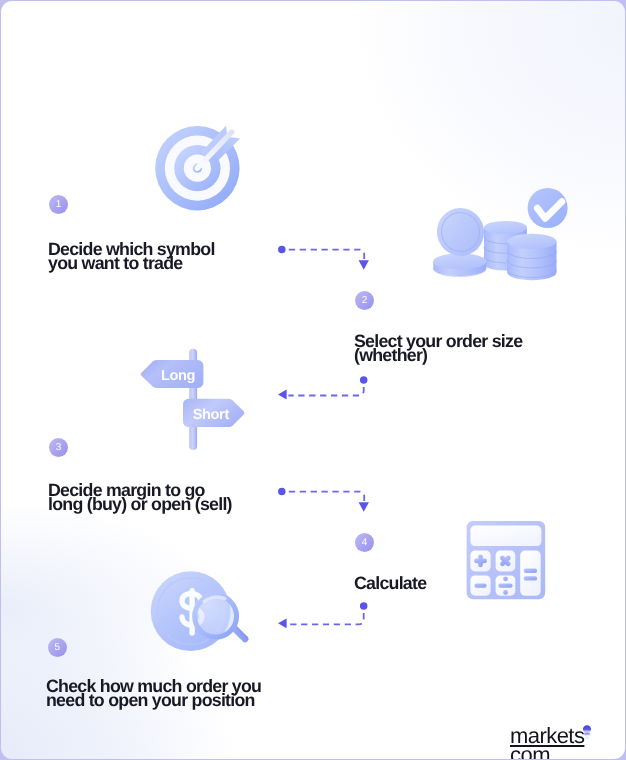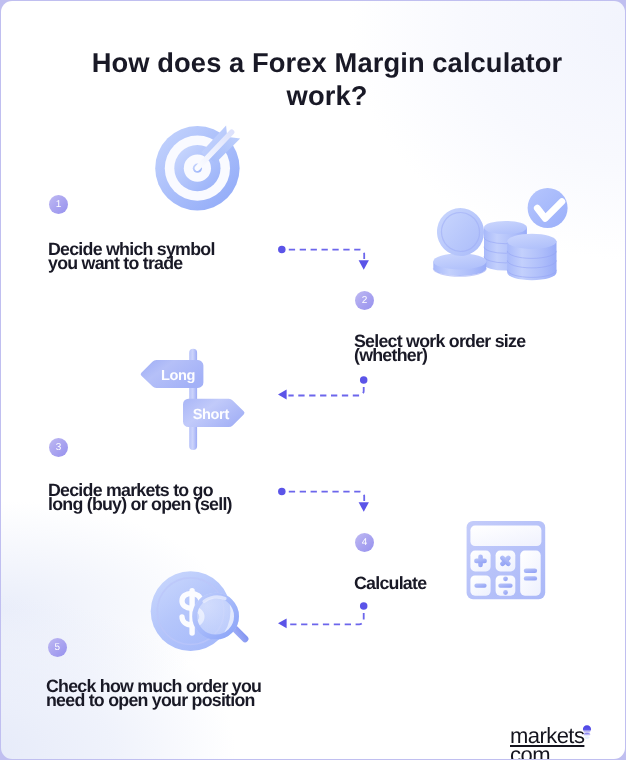--- a/index.html
+++ b/index.html
@@ -41,21 +41,21 @@
   #i-sign{left:130px;top:335px;width:125px;height:130px;}
   #i-calc{left:460px;top:515px;width:95px;height:90px;}
   #i-mag{left:135px;top:560px;width:130px;height:100px;}
   .signtxt{font-family:"Liberation Sans",sans-serif;font-size:14.6px;font-weight:700;fill:#fdfdff;letter-spacing:-0.4px;}
 </style>
 </head>
 <body>
 
 <div id="card">
 
-  <div id="title"><span>How does a Forex Margin calculator</span><br><span>work?</span></div>
+  <div id="title"><br></div>
 
   <svg class="icn" id="i-target" viewBox="0 0 110 110">
     <defs>
       <linearGradient id="tgA" x1="0" y1="0" x2="1" y2="1">
         <stop offset="0" stop-color="#c6d5fd"></stop>
           <stop offset="1" stop-color="#8ea8f8"></stop>
       </linearGradient>
       <linearGradient id="tgB" x1="0" y1="0" x2="1" y2="1">
         <stop offset="0" stop-color="#ccd9fd"></stop>
           <stop offset="1" stop-color="#96aff9"></stop>
@@ -138,21 +138,21 @@
       <ellipse cx="34.5" cy="46" rx="23.5" ry="24" fill="url(#cnFace)"></ellipse>
       <ellipse cx="34.5" cy="46" rx="19" ry="19.5" fill="none" stroke="#9cabf6" stroke-width="1.2" opacity="0.55"></ellipse>
     </g>
     <g>
       <circle cx="121.6" cy="22" r="20" fill="url(#cnChk)"></circle>
       <path d="M111.3 22.2 L119.2 32.3 L135.9 15.6" stroke="#ffffff" stroke-width="6.8" fill="none" stroke-linecap="round" stroke-linejoin="round"></path>
     </g>
   </svg>
 
   <div class="badge" style="left:354px;top:290px"><span>2</span></div>
-  <div class="stxt" style="left:353px;top:319px"><span class="l1">Select work order size</span><span class="l2">(whether)</span></div>
+  <div class="stxt" style="left:353px;top:319px"><span class="l1">Select your order size</span><span class="l2">(whether)</span></div>
 
   <svg class="conn" id="c2" viewBox="0 0 100 32">
     <circle cx="87.7" cy="6.1" r="3.75" fill="#5b54e8"></circle>
     <path d="M87.7 13.1 V17 a4.5 4.5 0 0 1 -4.5 4.5 H12.4" fill="none" stroke="#6c66ec" stroke-width="1.8" stroke-dasharray="6.3 4.6" stroke-linecap="butt"></path>
     <path d="M10.6 15.6 V25.5 L2 20.55 Z" fill="#5b54e8"></path>
   </svg>
 
   <svg class="icn" id="i-sign" viewBox="0 0 125 130">
     <defs>
       <linearGradient id="spPole" x1="0" y1="0" x2="1" y2="0">
@@ -176,21 +176,21 @@
       <path d="M66.9 24.1 H25.4 a5.5 5.5 0 0 0 -4 1.7 L10.4 36.7 a2.2 2.2 0 0 0 0 3.1 L21.4 50.3 a5.5 5.5 0 0 0 4 1.6 H66.9 a5.5 5.5 0 0 0 5.5 -5.5 V29.6 a5.5 5.5 0 0 0 -5.5 -5.5 Z" fill="url(#spL)"></path>
       <text x="47.1" y="43.8" class="signtxt" text-anchor="middle">Long</text>
     </g>
     <g>
       <path d="M57.5 62.7 H97.7 a5.5 5.5 0 0 1 4 1.7 L112.7 75.3 a2.2 2.2 0 0 1 0 3.2 L101.7 89.4 a5.5 5.5 0 0 1 -4 1.7 H57.5 a5.5 5.5 0 0 1 -5.5 -5.5 V68.2 a5.5 5.5 0 0 1 5.5 -5.5 Z" fill="url(#spS)"></path>
       <text x="79.8" y="82.9" class="signtxt" text-anchor="middle">Short</text>
     </g>
   </svg>
 
   <div class="badge" style="left:48px;top:437px"><span>3</span></div>
-  <div class="stxt" style="left:47px;top:468px"><span class="l1">Decide markets to go</span><span class="l2">long (buy) or open (sell)</span></div>
+  <div class="stxt" style="left:47px;top:468px"><span class="l1">Decide margin to go</span><span class="l2">long (buy) or open (sell)</span></div>
 
   <div class="badge" style="left:354px;top:532px"><span>4</span></div>
   <div class="stxt" style="left:353px;top:561px"><span class="l1">Calculate</span></div>
 
   <svg class="conn" id="c3" viewBox="0 0 100 32">
     <circle cx="5.8" cy="4.6" r="3.75" fill="#5b54e8"></circle>
     <path d="M12.8 4.6 H83.7 a4.5 4.5 0 0 1 4.5 4.5 V15.4" fill="none" stroke="#6c66ec" stroke-width="1.8" stroke-dasharray="6.3 4.6" stroke-linecap="butt"></path>
     <path d="M82.6 15.3 H92.9 L87.75 24.8 Z" fill="#5b54e8"></path>
   </svg>
 

